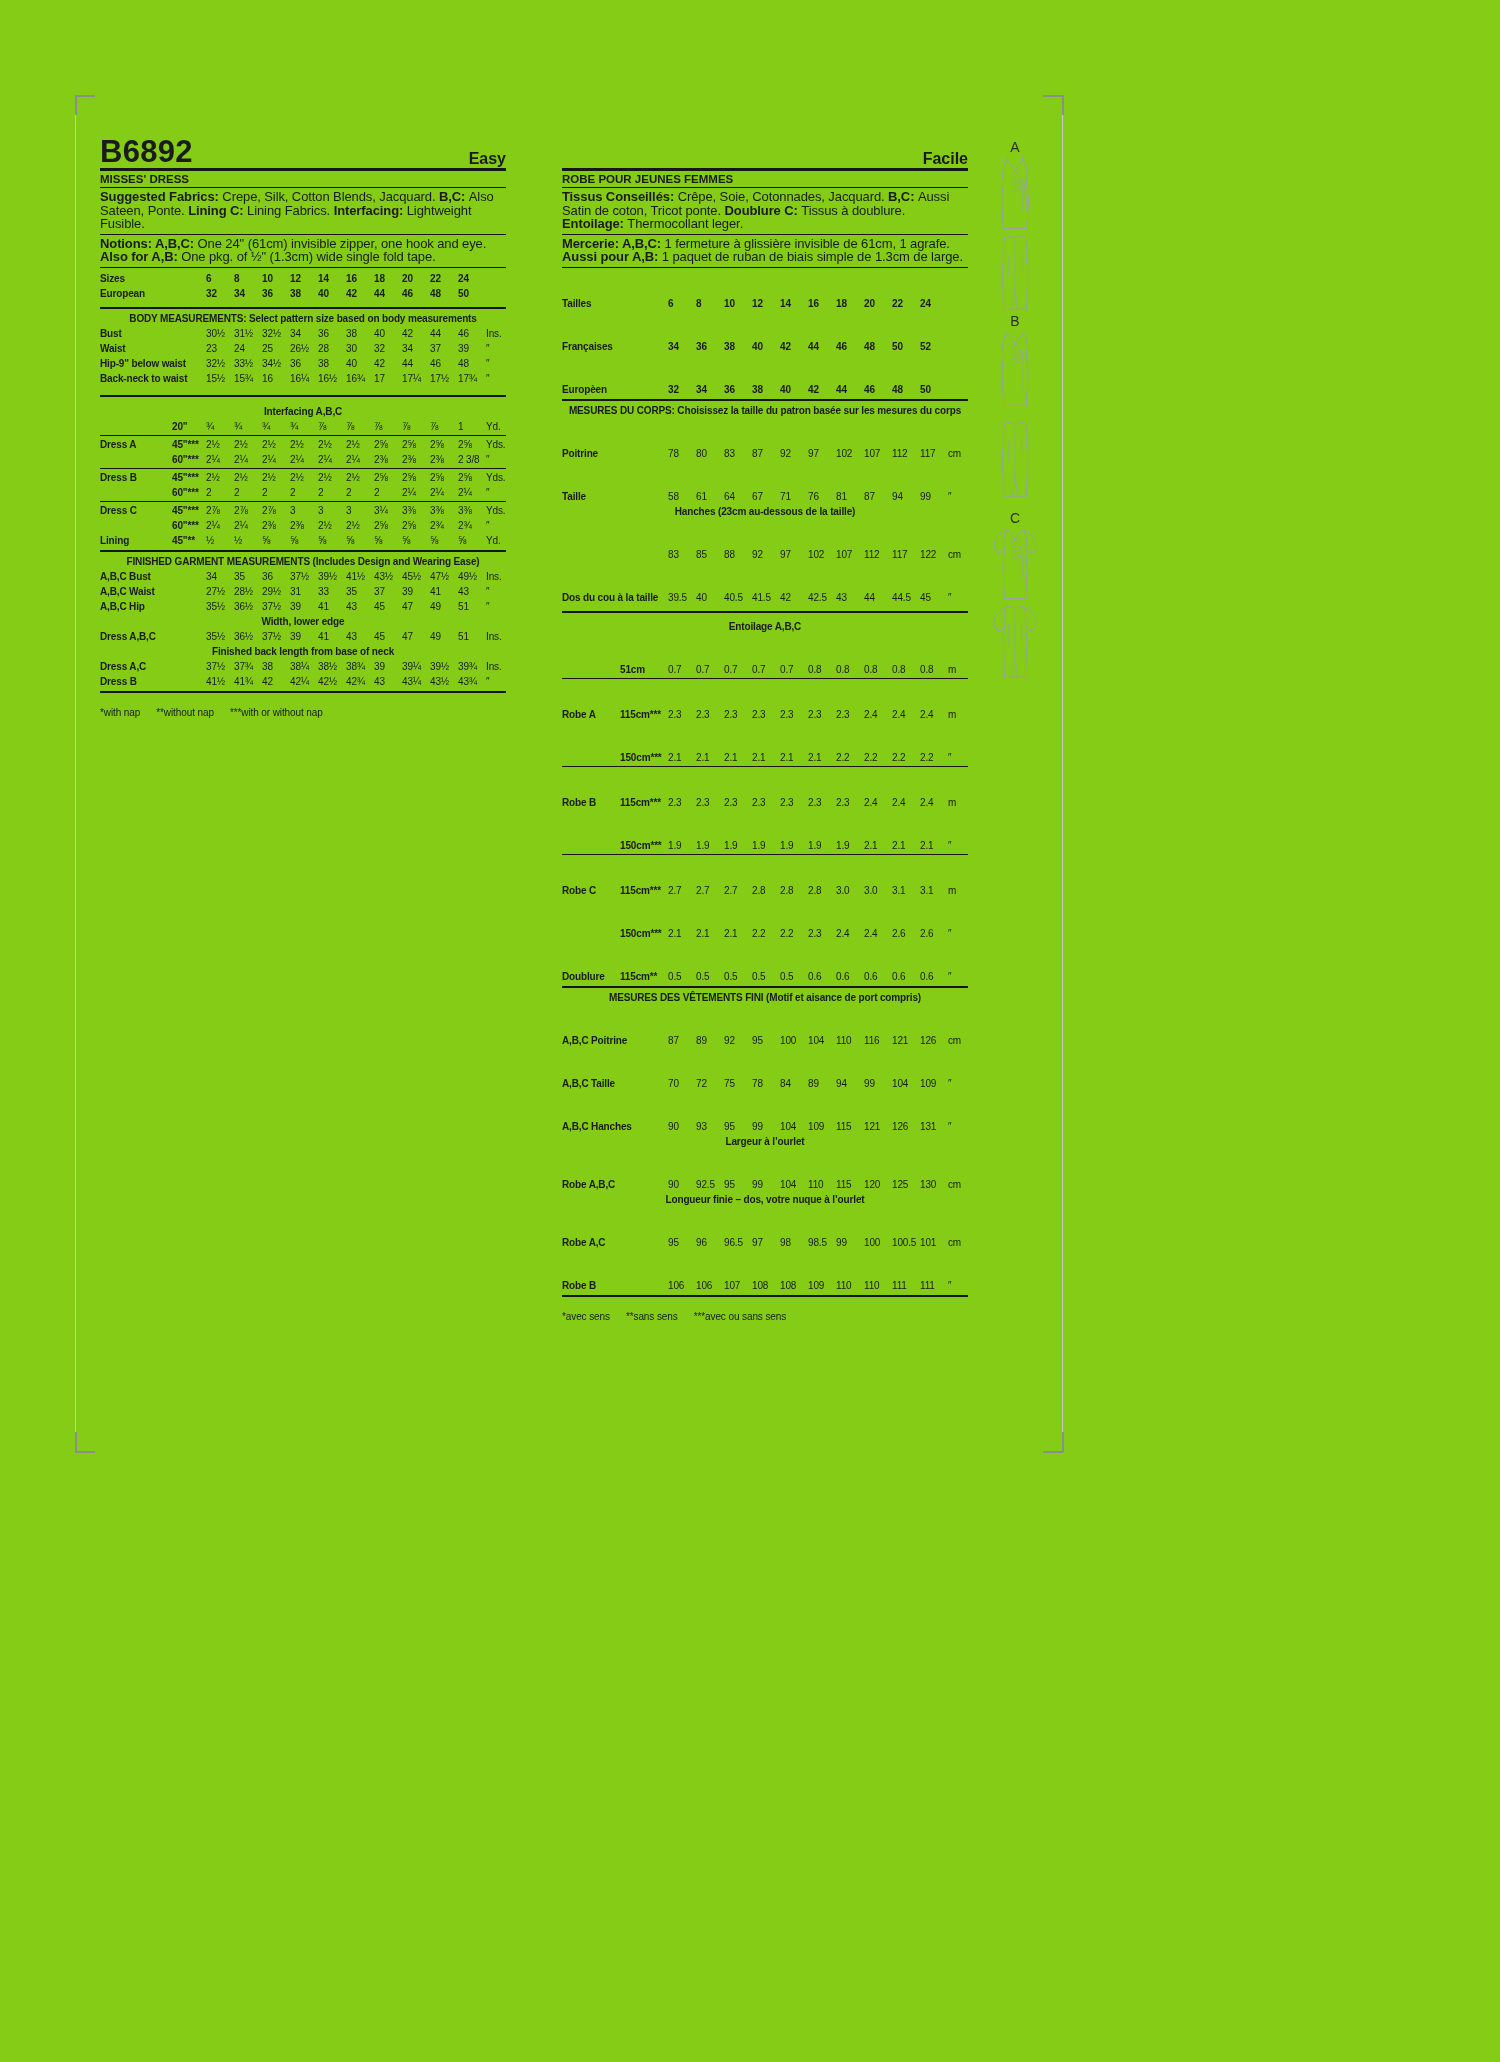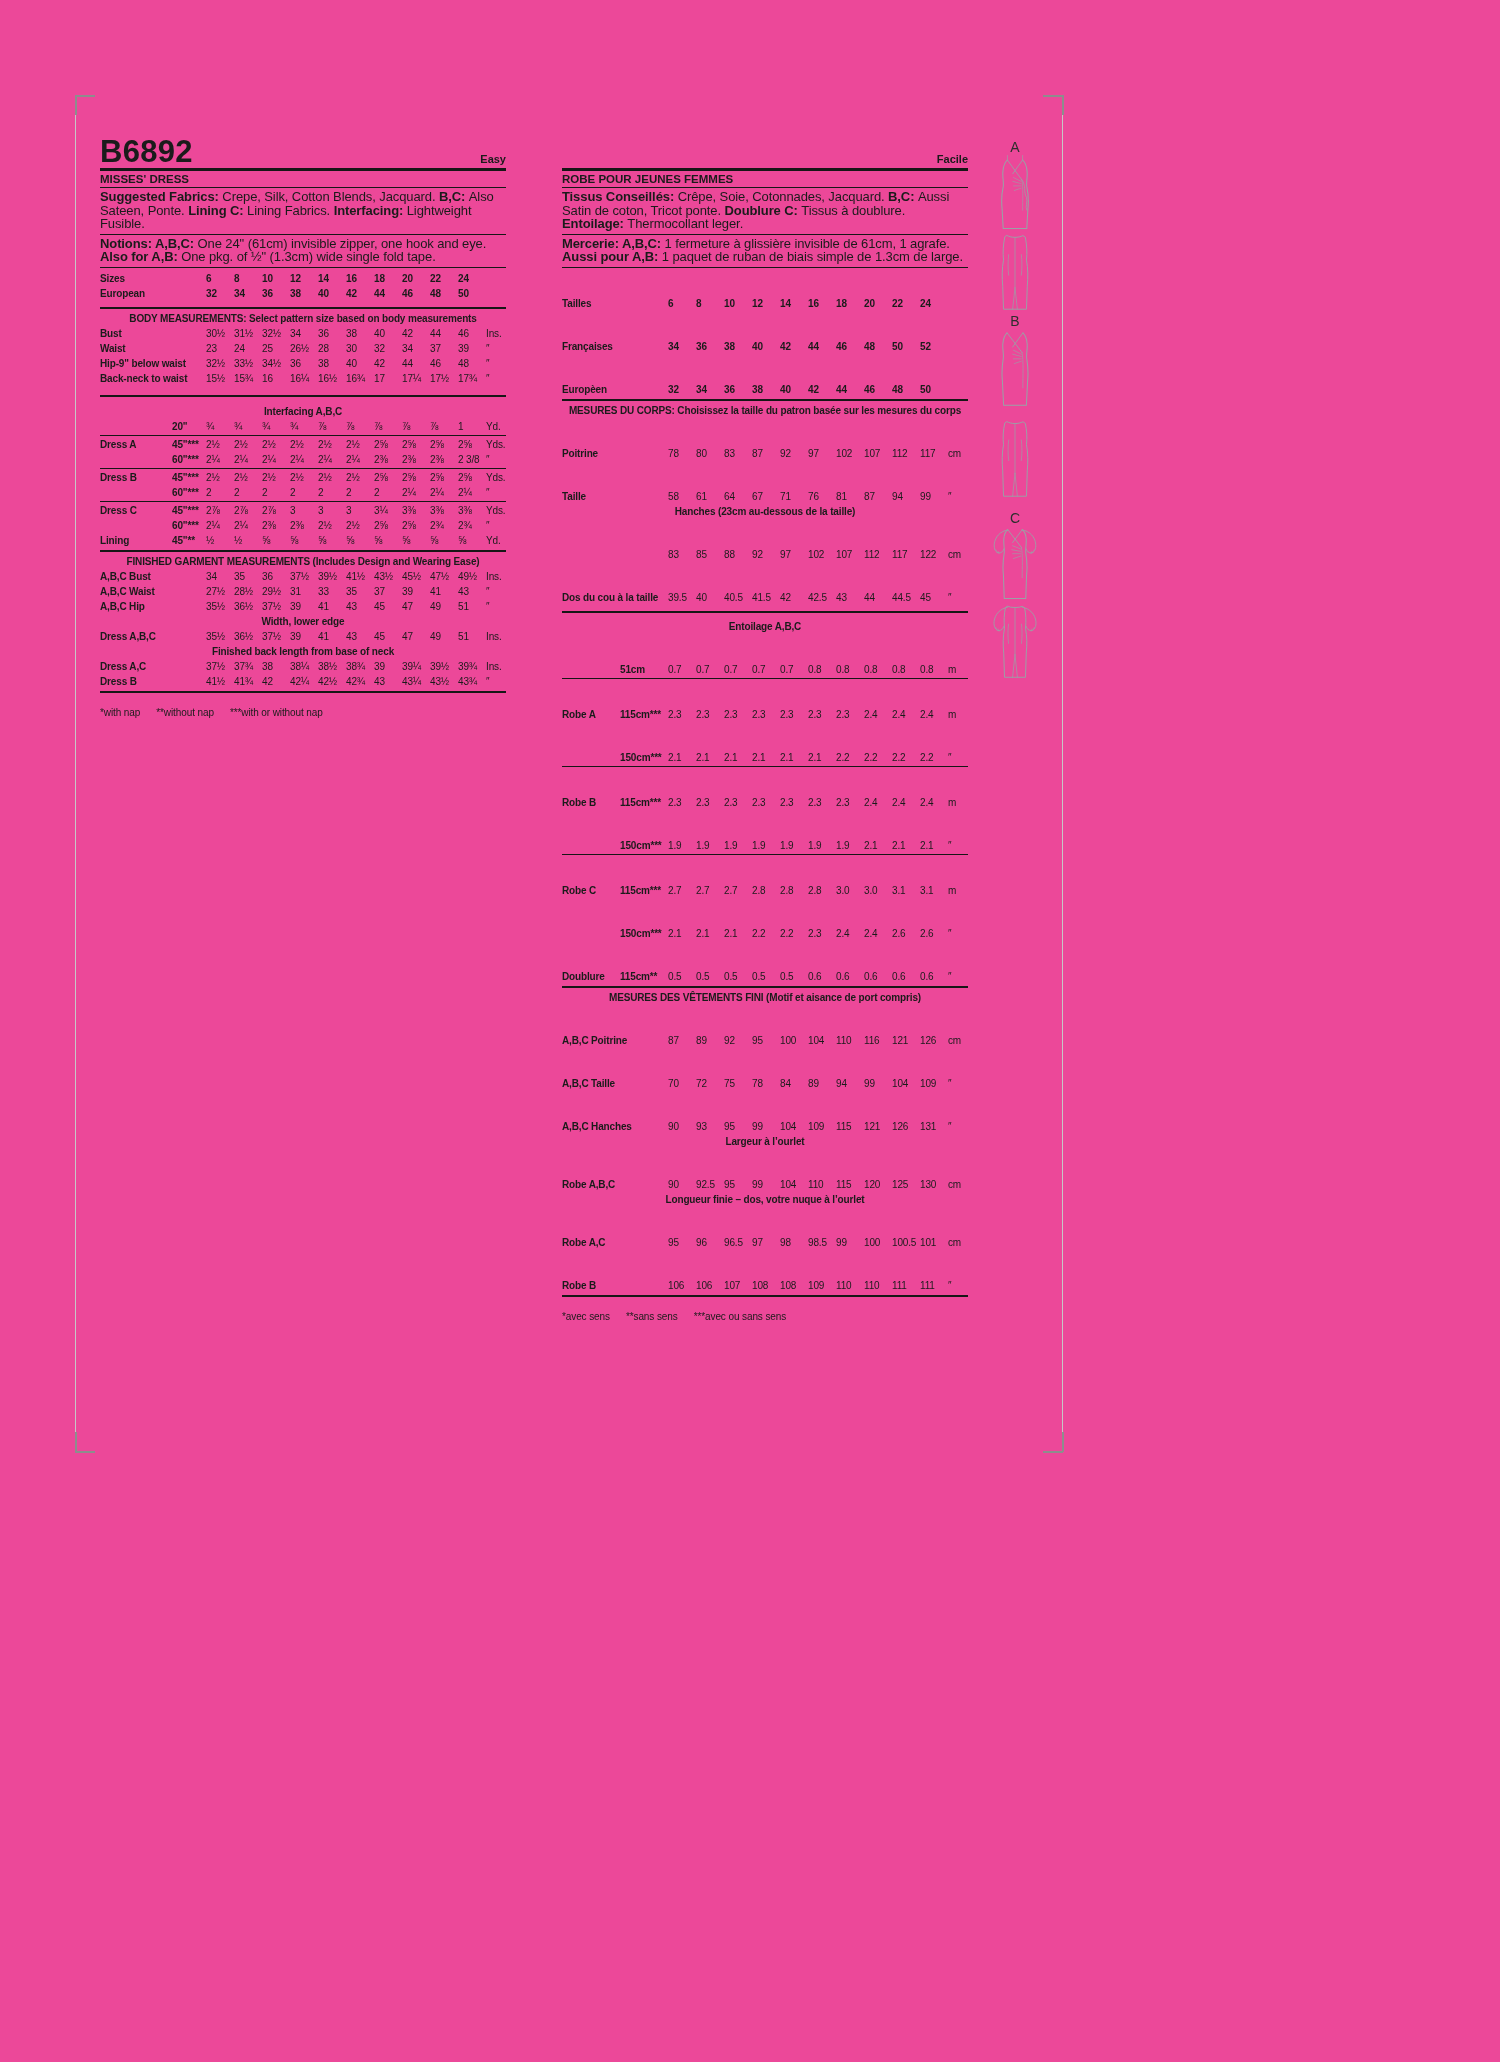--- a/index.html
+++ b/index.html
@@ -1,28 +1,28 @@
 <!DOCTYPE html>
 <html><head>
 <meta charset="utf-8">
 <style>
   html,body{margin:0;padding:0;background:#ffffff;}
-  .page{position:relative;width:1500px;height:2062px;background:#ec4899;overflow:hidden;
+  .page{position:relative;width:1500px;height:2062px;background:#84cc16;overflow:hidden;
         font-family:"Liberation Sans",sans-serif;color:#1b1b1b;}
   
   .frame-v{position:absolute;top:95px;height:1357px;width:1px;background:#c6c6c6;}
   .tick{position:absolute;background:#8d8d8d;}
   
   .col{position:absolute;top:133px;width:406px;}
   .col-en{left:100px;}
   .col-fr{left:562px;}
   .hdr{display:flex;justify-content:space-between;align-items:flex-end;
        border-bottom:3px solid #161616;padding-bottom:2px;height:33px;}
   .pattern-number{font-size:31px;font-weight:700;line-height:29px;letter-spacing:.3px;}
-  .difficulty{font-size:11px;font-weight:600;line-height:14px;}
+  .difficulty{font-size:16px;font-weight:600;line-height:14px;}
   .doc-title{font-size:11.5px;font-weight:700;padding:2px 0 2px 0;border-bottom:1.6px solid #161616;}
   .para{font-size:13px;line-height:13.6px;padding:2px 0 3px 0;border-bottom:1.6px solid #161616;letter-spacing:-.1px;}
   .para .b{font-weight:700;}
   
   .tbl{margin-top:3px;font-size:10px;letter-spacing:-.15px;}
   .trow{display:grid;height:15px;line-height:15px;align-items:baseline;}
   .col-en .trow{grid-template-columns:72px 34px repeat(10,28px) 1fr;}
   .col-fr .trow{grid-template-columns:58px 48px repeat(10,28px) 1fr;margin-top:28px;}
   .trow span{white-space:nowrap;overflow:visible;}
   .lbl,.sub{font-weight:700;}

